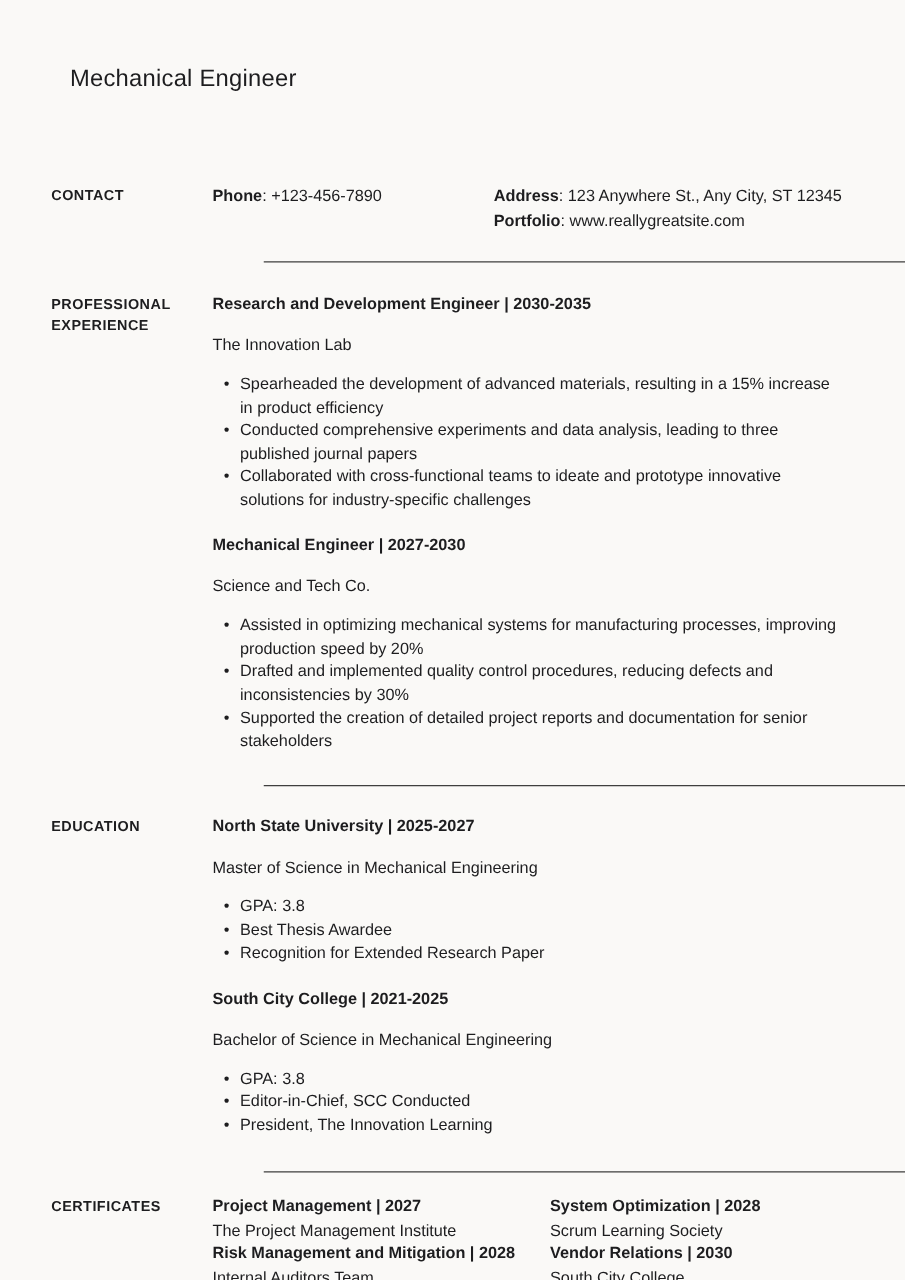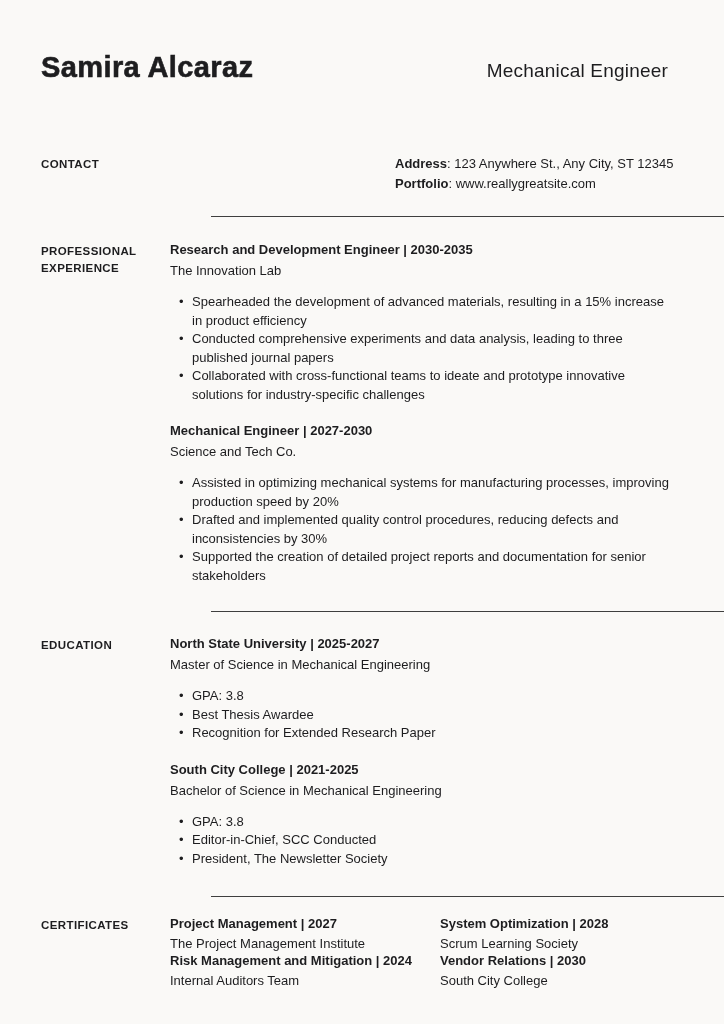--- a/index.html
+++ b/index.html
@@ -82,21 +82,21 @@
     height:0;
   }
   .divider.d1{margin-top:22px;}
   .divider.d2{margin-top:26px;}
   .divider.d3{margin-top:28px;}
   
   .experience{margin-top:24px;}
   .education{margin-top:23px;}
   .entry + .entry{margin-top:18px;}
   .etitle{font-weight:700;font-size:13px;line-height:17px;}
-  .esub{margin-top:4px;line-height:17px;}
+  .esub{margin-top:16px;line-height:17px;}
   .blist{
     list-style:none;
     margin:14px 0 0 0;
     padding:0;
   }
   .blist li{display:flex;line-height:18.5px;}
   .bdot{
     flex:0 0 22px;
     box-sizing:border-box;
     padding-left:9px;
@@ -111,28 +111,30 @@
     padding-right:16px;
   }
   .cert .esub{margin-top:3px;}
 </style>
 </head>
 <body>
 
 <div class="page">
 
   <header class="header">
-    <h1 class="name">Samira Alcaraz</h1>
     <div class="role">Mechanical Engineer</div>
   </header>
 
   <section class="section contact">
     <div class="slabel">CONTACT</div>
     <div class="content">
       <div class="ccol">
+        <div class="cfield">
+          <span class="fl">Phone</span><span class="sep">: </span><span class="fv">+123-456-7890</span>
+        </div>
       </div>
       <div class="ccol">
         <div class="cfield">
           <span class="fl">Address</span><span class="sep">: </span><span class="fv">123 Anywhere St., Any City, ST 12345</span>
         </div>
         <div class="cfield">
           <span class="fl">Portfolio</span><span class="sep">: </span><span class="fv">www.reallygreatsite.com</span>
         </div>
       </div>
     </div>
@@ -217,21 +219,21 @@
           <li>
               <span class="bdot">•</span>
               <span class="btext">GPA: 3.8</span>
             </li>
           <li>
               <span class="bdot">•</span>
               <span class="btext">Editor-in-Chief, SCC Conducted</span>
             </li>
           <li>
               <span class="bdot">•</span>
-              <span class="btext">President, The Newsletter Society</span>
+              <span class="btext">President, The Innovation Learning</span>
             </li>
         </ul>
       </div>
 
     </div>
   </section>
 
   <hr class="divider d3">
 
   <section class="section certificates">
@@ -240,21 +242,21 @@
 
       <div class="cert">
         <div class="etitle">Project Management | 2027</div>
         <div class="esub">The Project Management Institute</div>
       </div>
       <div class="cert">
         <div class="etitle">System Optimization | 2028</div>
         <div class="esub">Scrum Learning Society</div>
       </div>
       <div class="cert">
-        <div class="etitle">Risk Management and Mitigation | 2024</div>
+        <div class="etitle">Risk Management and Mitigation | 2028</div>
         <div class="esub">Internal Auditors Team</div>
       </div>
       <div class="cert">
         <div class="etitle">Vendor Relations | 2030</div>
         <div class="esub">South City College</div>
       </div>
 
     </div>
   </section>
 

